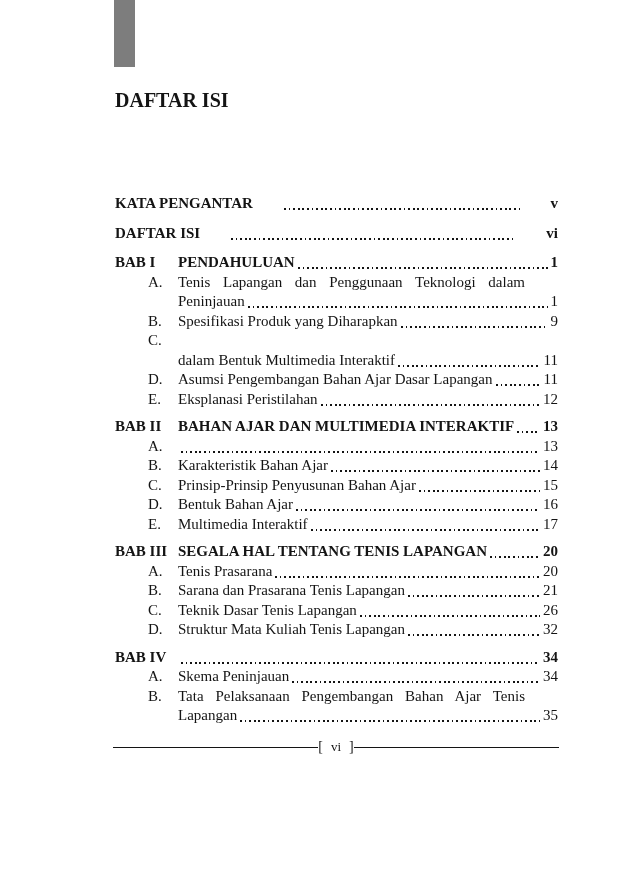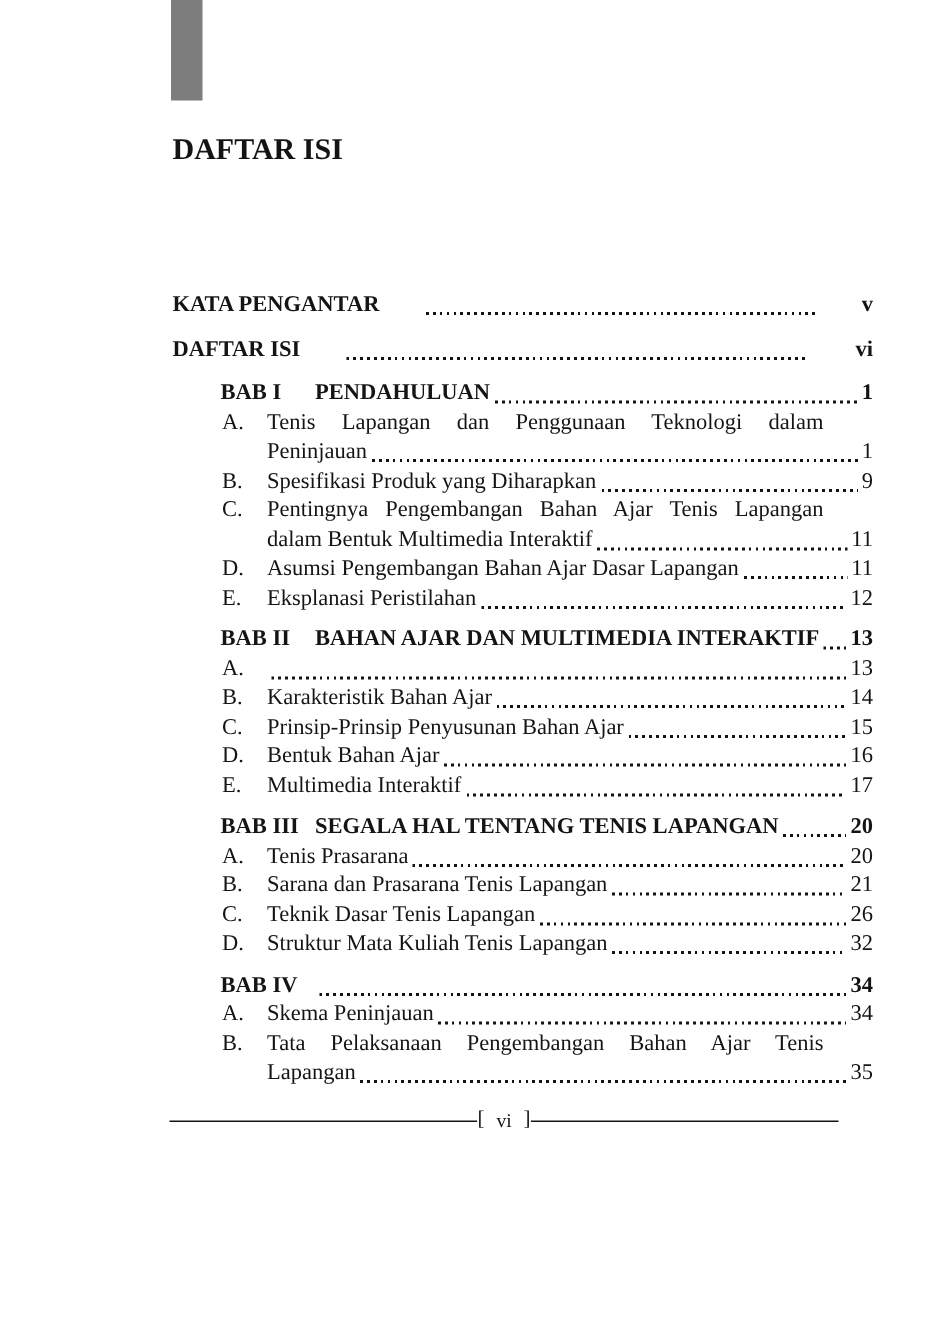--- a/index.html
+++ b/index.html
@@ -7,32 +7,32 @@
     width:629px;height:880px;
     background:var(--bg,#ffffff);
     color:var(--text,#141414);
     font-family:"Liberation Serif","DejaVu Serif",serif;
     position:relative;overflow:hidden;
   }
   .corner-bar{
     position:absolute;left:114px;top:0;width:21px;height:67px;
     background:var(--bar,#7d7d7d);
   }
-  .content{padding:87px 47px 0 115px;}
+  .content{padding:87px 71px 0 115px;}
   .doc-title{
     margin:0;font-size:20px;line-height:27px;font-weight:bold;
   }
   .toc{margin-top:80px;}
   .row{
     display:flex;align-items:baseline;
     font-size:15px;line-height:19.5px;
   }
   .front{margin-bottom:10px;gap:28px;}
   .chapter{margin-top:8px;}
-  .bab{width:63px;flex-shrink:0;font-weight:bold;white-space:nowrap;margin-left:32px;}
+  .bab{width:63px;flex-shrink:0;font-weight:bold;white-space:nowrap;}
   .letter{margin-left:33px;width:30px;flex-shrink:0;}
   .cont{padding-left:63px;}
   .label{white-space:nowrap;}
   .b{font-weight:bold;}
   .leader{
     flex:1 1 auto;align-self:flex-end;height:2px;min-width:12px;
     margin:0 3px 3.5px 3px;
     background-image:repeating-linear-gradient(90deg,currentColor 0 1.8px,transparent 1.8px 4.6px);
   }
   .just{
@@ -86,21 +86,20 @@
         </div>
         <div class="row">
           <span class="letter">B.</span>
           <span class="label">Spesifikasi Produk yang Diharapkan</span>
           <span class="leader"></span>
           <span class="page-num">9</span>
         </div>
         <div>
           <div class="row">
             <span class="letter">C.</span>
-            <div class="just">Pentingnya Pengembangan Bahan Ajar Tenis Lapangan</div>
           </div>
           <div class="row cont">
             <span class="label">dalam Bentuk Multimedia Interaktif</span>
             <span class="leader"></span>
             <span class="page-num">11</span>
           </div>
         </div>
         <div class="row">
           <span class="letter">D.</span>
           <span class="label">Asumsi Pengembangan Bahan Ajar Dasar Lapangan</span>

